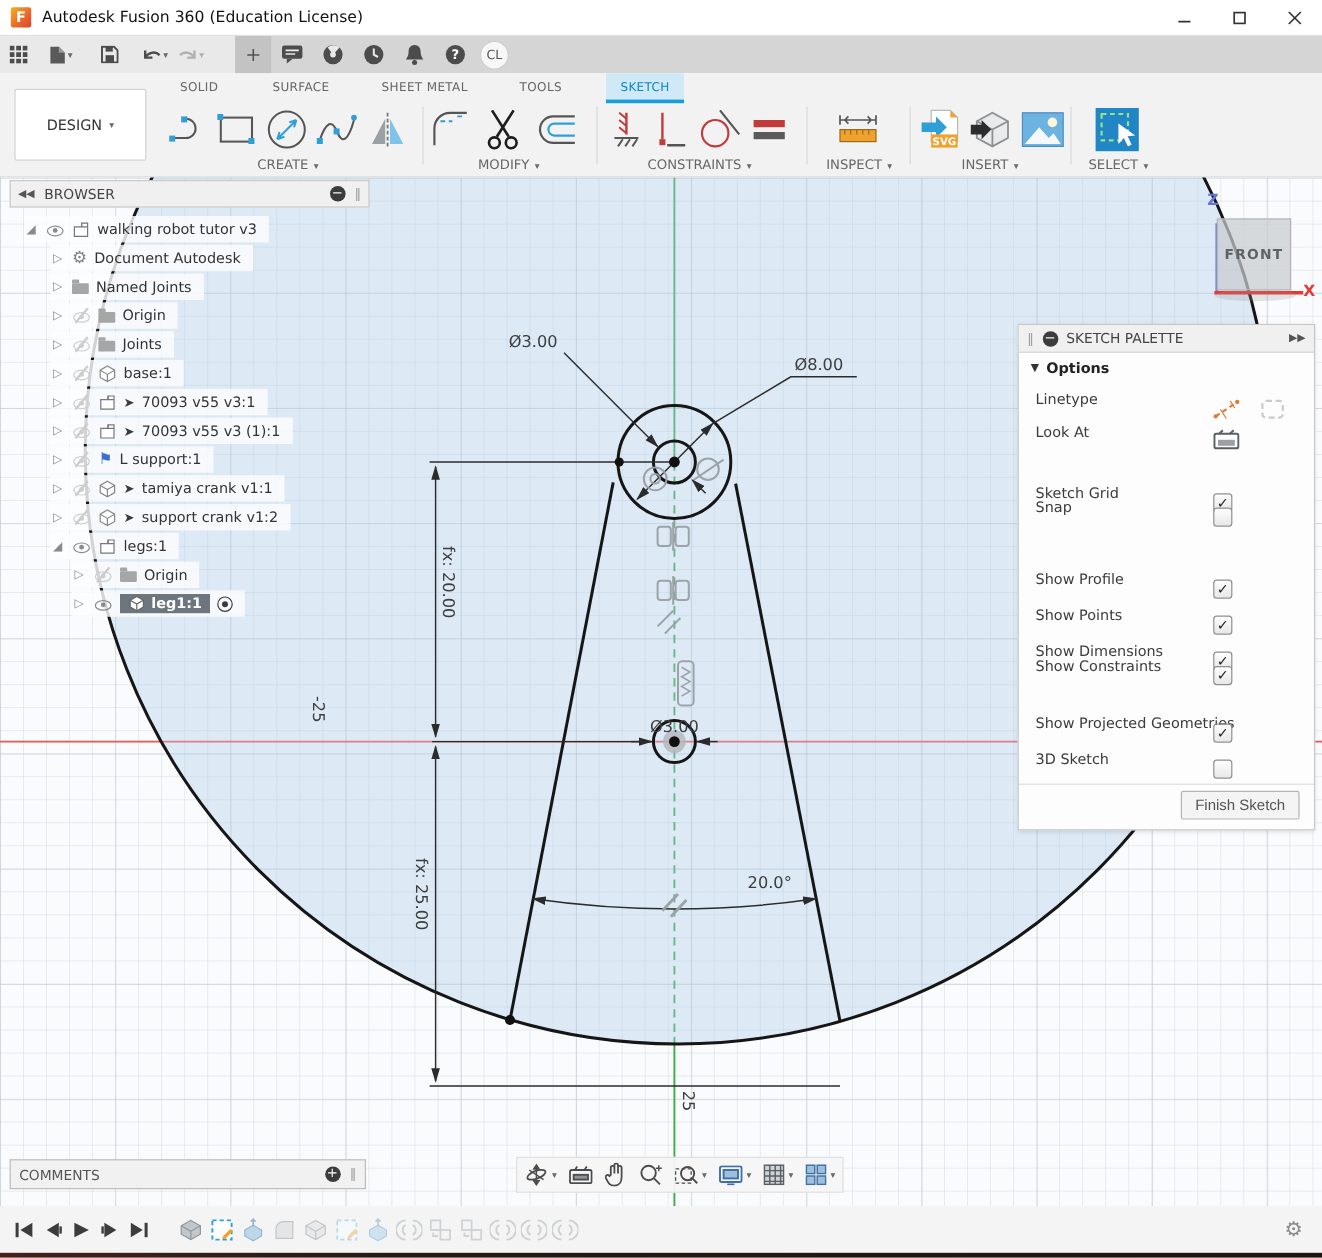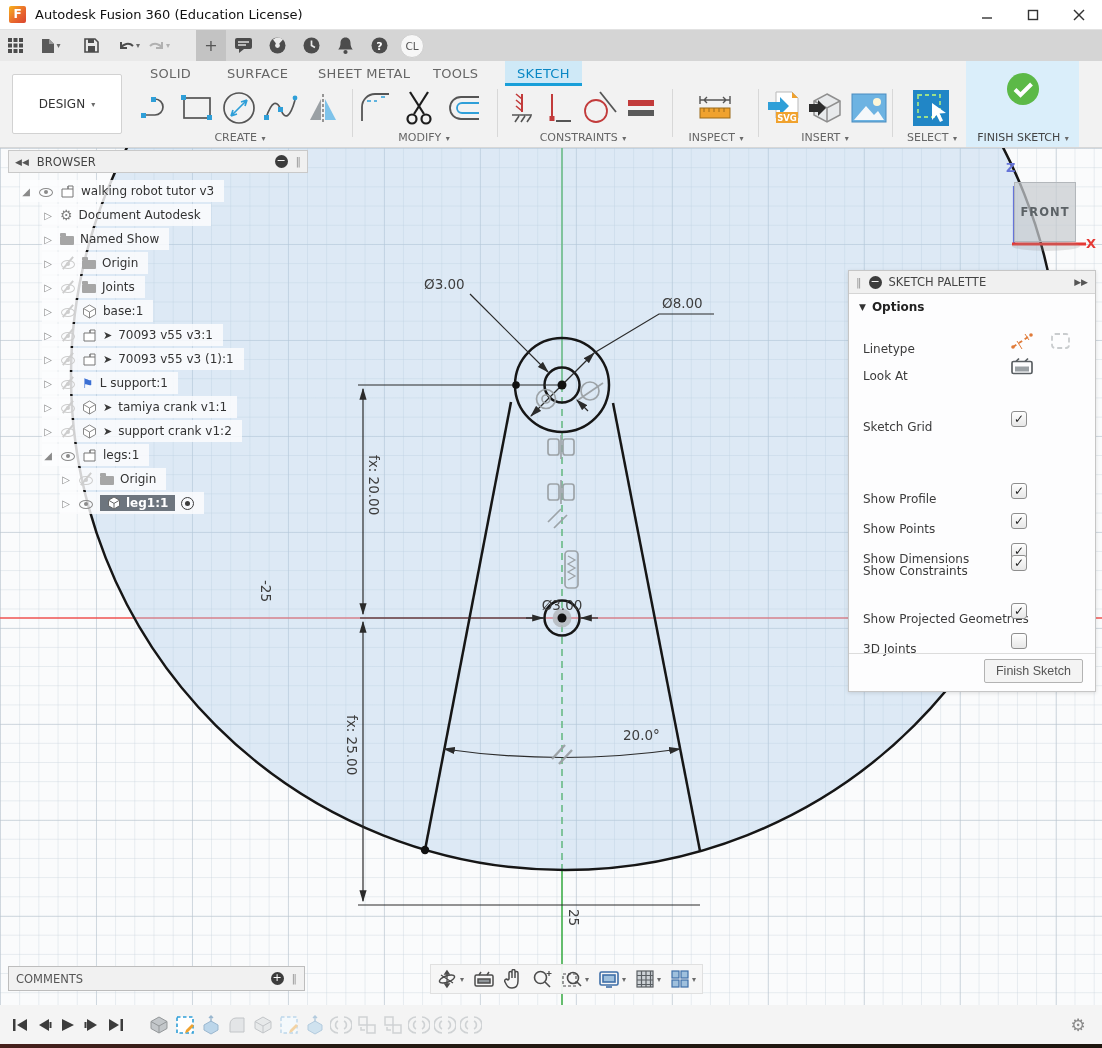--- a/index.html
+++ b/index.html
@@ -17,21 +17,21 @@
   .chev{font-size:8px;color:#6a6a6a;margin-left:1px}
   #tabstrip{position:absolute;left:196px;top:0;width:906px;height:31px;background:#d5d5d5;display:flex;align-items:center}
   #doctab{flex:1;height:31px;display:flex;align-items:center;justify-content:center;gap:7px;font-size:12.5px;color:#222;background:#dadada;border-right:1px solid #c2c2c2}
   #tab-close{margin-left:18px;color:#777;font-size:13px;width:16px;text-align:center}
   #newtab{width:30px;height:31px;background:#c3c3c3;display:flex;align-items:center;justify-content:center;color:#555}
   .ricon{width:34px;height:31px;display:flex;align-items:center;justify-content:center}
   #avatar{width:24px;height:24px;border-radius:50%;background:#f7f7f7;border:1px solid #cfcfcf;font-size:10.5px;color:#555;display:flex;align-items:center;justify-content:center;margin:0 10px 0 4px}
   
   #ribbon{position:absolute;left:0;top:61px;width:1102px;height:87px;background:#f2f2f2;border-bottom:1px solid #d7d7d7}
   #design-btn{position:absolute;left:12px;top:13px;width:110px;height:60px;background:#fff;border:1px solid #d2d2d2;border-radius:2px;font-size:12px;color:#333;display:flex;align-items:center;justify-content:center;gap:5px}
-  .rtab{position:absolute;top:0;height:25px;line-height:25px;font-size:13px;color:#666;letter-spacing:.3px}
+  .rtab{position:absolute;top:0;height:25px;line-height:25px;font-size:10px;color:#666;letter-spacing:.3px}
   .rtab.active{background:#cfe9f7;color:#0a87c4;border-bottom:3px solid #189fd9;padding:0 12px}
   .grplabel{position:absolute;top:70px;font-size:11px;color:#666;white-space:nowrap;transform:translateX(-50%)}
   .gdiv{position:absolute;top:28px;height:48px;width:1px;background:#d8d8d8}
   .ribicon{position:absolute;top:28px;width:38px;height:38px;display:flex;align-items:center;justify-content:center}
   #finish-cell{position:absolute;left:966px;top:0;width:113px;height:86px;background:#daeefa}
   
   #canvas{position:absolute;left:0;top:148px;width:1102px;height:857px;background:
     linear-gradient(to right,rgba(185,196,206,.5) 1px,transparent 1px),
     linear-gradient(to bottom,rgba(185,196,206,.5) 1px,transparent 1px),
     linear-gradient(to right,rgba(205,215,223,.45) 1px,transparent 1px),
@@ -59,21 +59,21 @@
   .sel{background:#6d757e;color:#fff;display:inline-flex;align-items:center;gap:5px;padding:1px 7px;font-weight:bold}
   .radio{width:13px;height:13px;border:1.6px solid #3c3c3c;border-radius:50%;position:relative;display:inline-block}
   .radio::after{content:"";position:absolute;inset:3px;background:#3c3c3c;border-radius:50%}
   
   #viewcube{position:absolute;left:998px;top:12px;width:100px;height:100px}
   #vc-face{position:absolute;left:16px;top:22px;width:62px;height:60px;background:rgba(200,204,208,.72);border:1px solid #b3b7bb;color:#5c6266;font-size:11.5px;font-weight:bold;letter-spacing:1px;display:flex;align-items:center;justify-content:center}
   
   #palette{position:absolute;left:848px;top:122px;width:248px;height:422px;background:#fdfdfe;border:1px solid #c6c6c6;box-shadow:0 1px 4px rgba(0,0,0,.12);font-size:12px;color:#3b3b3b}
   #pal-hdr{height:23px;background:#f0f0f0;border-bottom:1px solid #d5d5d5;display:flex;align-items:center;gap:7px;padding:0 7px;font-size:11.5px;color:#444}
   #pal-opts{height:26px;display:flex;align-items:center;gap:6px;padding:0 10px;font-weight:bold;font-size:12px;color:#222}
-  .prow{position:absolute;left:0;width:100%;height:30px;display:flex;align-items:flex-end;padding-left:14px}
+  .prow{position:absolute;left:0;width:100%;height:30px;display:flex;align-items:flex-start;padding-left:14px}
   .pctl{position:absolute;left:162px;top:50%;transform:translateY(-50%)}
   .cbx{width:16px;height:16px;border:1px solid #8e8e8e;border-radius:3px;background:linear-gradient(#fefefe,#e7e7e7);font-size:12px;font-weight:bold;color:#1f1f1f;text-align:center;line-height:14px}
   #finish-sketch-btn{position:absolute;right:12px;top:388px;border:1px solid #b3b3b3;background:#f4f4f4;color:#555;font-size:12.5px;padding:4px 11px;border-radius:2px}
   #pal-sep{position:absolute;left:0;top:382px;width:100%;height:1px;background:#dcdcdc}
   
   #commentsbar{position:absolute;left:8px;top:818px;width:297px;height:25px;background:#f1f1f1;border:1px solid #bdbdbd;display:flex;align-items:center;font-size:11.5px;color:#555;padding:0 7px;gap:8px}
   #navbar{position:absolute;left:430px;top:816px;height:30px;background:rgba(246,246,246,.95);border:1px solid #e0e0e0;display:flex;align-items:center;padding:0 6px;gap:10px}
   .navic{display:flex;align-items:center;gap:2px}
   
   #timeline{position:absolute;left:0;top:1005px;width:1102px;height:39px;background:#f4f4f4;display:flex;align-items:center}
@@ -326,27 +326,20 @@
 
   <div class="ribicon" style="left:912px">
     <svg width="38" height="38">
         <rect x="1" y="1" width="36" height="36" fill="#2186c6"></rect>
         <rect x="6" y="6" width="22" height="22" fill="none" stroke="#9ce08a" stroke-width="1.8" stroke-dasharray="4 3"></rect>
         <path d="M20 14l0 17 4.5-5 3.5 7 3-1.6-3.4-6.8 6.4-.6z" fill="#fff"></path>
       </svg>
   </div>
   <div class="grplabel" style="left:932px"><span>SELECT</span> <span class="chev">▾</span></div>
 
-  <div id="finish-cell">
-    <svg width="36" height="36" style="position:absolute;left:39px;top:10px">
-        <circle cx="18" cy="18" r="16" fill="#5cb947"></circle>
-        <path d="M10 18.5l5.5 5.5L26.5 13" stroke="#fff" stroke-width="4" fill="none"></path>
-      </svg>
-    <div class="grplabel" style="left:57px;top:70px;color:#444"><span>FINISH SKETCH</span> <span class="chev">▾</span></div>
-  </div>
 </div>
 
 <div id="canvas">
 
   <svg id="sk" width="1102" height="857" viewBox="0 0 1102 857">
     <defs>
       <marker id="arrE" viewBox="0 0 10 6" refX="9" refY="3" markerWidth="10" markerHeight="6" orient="auto">
           <path d="M0 0L10 3L0 6z" fill="#2b2b2b"></path>
         </marker>
       <marker id="arrS" viewBox="0 0 10 6" refX="9" refY="3" markerWidth="10" markerHeight="6" orient="auto-start-reverse">
@@ -450,21 +443,21 @@
       <span>walking robot tutor v3</span>
     </div>
     <div class="brow" style="left:34px;top:54px">
       <span class="exp">▷</span>
         <span class="gearch">⚙</span>
       <span>Document Autodesk</span>
     </div>
     <div class="brow" style="left:34px;top:78px">
       <span class="exp">▷</span>
         <span class="folder"></span>
-      <span>Named Show</span>
+      <span>Named Joints</span>
     </div>
     <div class="brow" style="left:34px;top:102px">
       <span class="exp">▷</span>
         <span class="eye off">
           <i></i>
         </span>
         <span class="folder"></span>
       <span>Origin</span>
     </div>
     <div class="brow" style="left:34px;top:126px">
@@ -616,20 +609,24 @@
         <svg width="22" height="18">
             <rect x="1" y="4" width="20" height="12" rx="1.5" fill="none" stroke="#5a5f63" stroke-width="1.7"></rect>
             <rect x="4" y="9" width="14" height="5" fill="#9aa0a4"></rect>
             <path d="M5 4l3-3M14 4l3-3" stroke="#5a5f63" stroke-width="1.7"></path>
           </svg>
       </span>
     </div>
     <div class="prow" style="top:133px">
         <span>Sketch Grid</span>
         <span class="pctl cbx">✓</span>
+      </div>
+    <div class="prow" style="top:145px">
+        <span>Snap</span>
+        <span class="pctl cbx"></span>
       </div>
     <div class="prow" style="top:205px">
         <span>Show Profile</span>
         <span class="pctl cbx">✓</span>
       </div>
     <div class="prow" style="top:235px">
         <span>Show Points</span>
         <span class="pctl cbx">✓</span>
       </div>
     <div class="prow" style="top:265px">
@@ -638,21 +635,21 @@
       </div>
     <div class="prow" style="top:277px">
         <span>Show Constraints</span>
         <span class="pctl cbx">✓</span>
       </div>
     <div class="prow" style="top:325px">
         <span>Show Projected Geometries</span>
         <span class="pctl cbx">✓</span>
       </div>
     <div class="prow" style="top:355px">
-        <span>3D Joints</span>
+        <span>3D Sketch</span>
         <span class="pctl cbx"></span>
       </div>
     <div id="pal-sep"></div>
     <button id="finish-sketch-btn">Finish Sketch</button>
   </div>
 
   <div id="commentsbar">
     <span>COMMENTS</span>
     <div style="flex:1"></div>
     <span class="badge">+</span>

